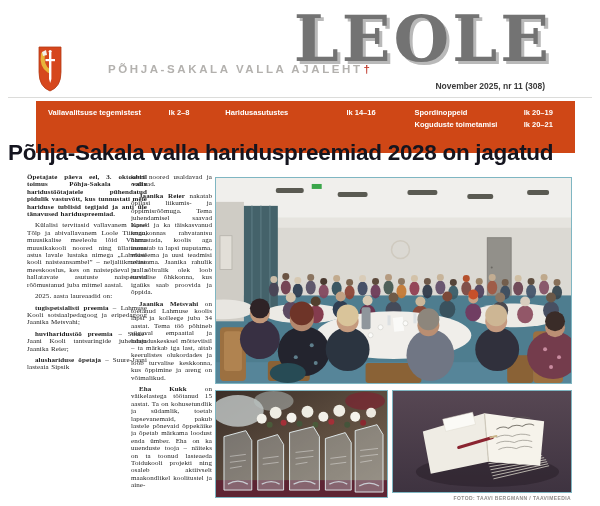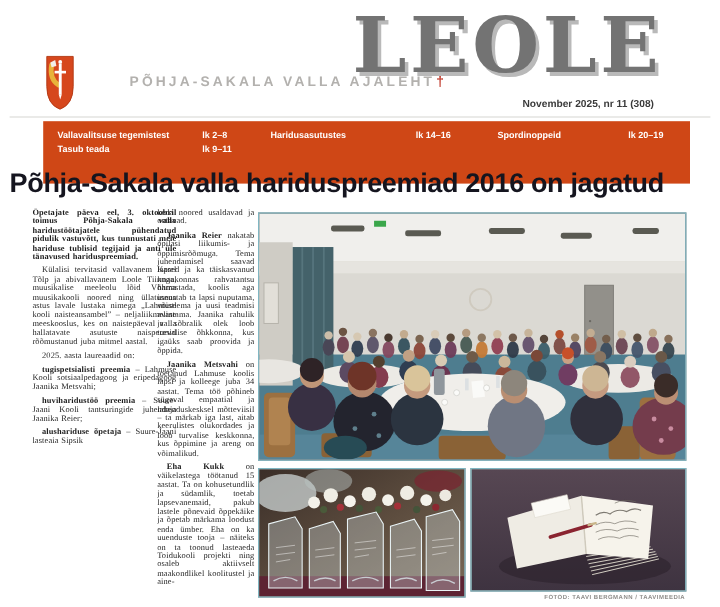--- a/index.html
+++ b/index.html
@@ -71,40 +71,40 @@
     <div class="issue">November 2025, nr 11 (308)</div>
   </div>
   <div class="header-rule"></div>
 
   <nav class="nav">
     <div class="nav-col">
       <div class="nav-item">
         <span class="lbl">Vallavalitsuse tegemistest</span>
         <span class="pgs">lk 2–8</span>
       </div>
-      <div class="nav-item">
-        <span class="lbl">Tasub teada</span>
-        <span class="pgs">lk 9–11</span>
-      </div>
     </div>
     <div class="nav-col nav-col2">
       <div class="nav-item">
         <span class="lbl">Haridusasutustes</span>
         <span class="pgs">lk 14–16</span>
       </div>
     </div>
     <div class="nav-col">
       <div class="nav-item">
         <span class="lbl">Spordinoppeid</span>
         <span class="pgs">lk 20–19</span>
       </div>
+      <div class="nav-item">
+        <span class="lbl">Koguduste toimetamisi</span>
+        <span class="pgs">lk 20–21</span>
+      </div>
     </div>
   </nav>
 
-  <h1 class="headline">Põhja-Sakala valla hariduspreemiad 2016 on jagatud</h1>
+  <h1 class="headline">Põhja-Sakala valla hariduspreemiad 2028 on jagatud</h1>
 
   <div class="col col1">
     <p class="lead">Õpetajate päeva eel, 3. oktoobril toimus Põhja-Sakala valla haridustöötajatele pühendatud pidulik vastuvõtt, kus tunnustati meie hariduse tublisid tegijaid ja anti üle tänavused hariduspreemiad.</p>
     <p class="indent">Külalisi tervitasid vallavanem Karel Tõlp ja abivallavanem Loole Tiirmaa, muusikalise meeleolu lõid Võhma muusikakooli noored ning üllatusena astus lavale lustaka nimega „Lahmuse kooli naisteansambel” – neljaliikmeline meeskooslus, kes on naistepäeval valla hallatavate asutuste naisperesid rõõmustanud juba mitmel aastal.</p>
     <p class="indent">2025. aasta laureaadid on:</p>
     <p class="indent"><span class="award-title">tugispetsialisti preemia</span> <span>– Lahmuse Kooli sotsiaalpedagoog ja eripedagoog Jaanika Metsvahi;</span></p>
     <p class="indent"><span class="award-title">huviharidustöö preemia</span> <span>– Suure-Jaani Kooli tantsuringide juhendaja Jaanika Reier;</span></p>
     <p class="indent"><span class="award-title">alushariduse õpetaja</span> <span>– Suure-Jaani lasteaia Sipsik</span></p>
   </div>
 

